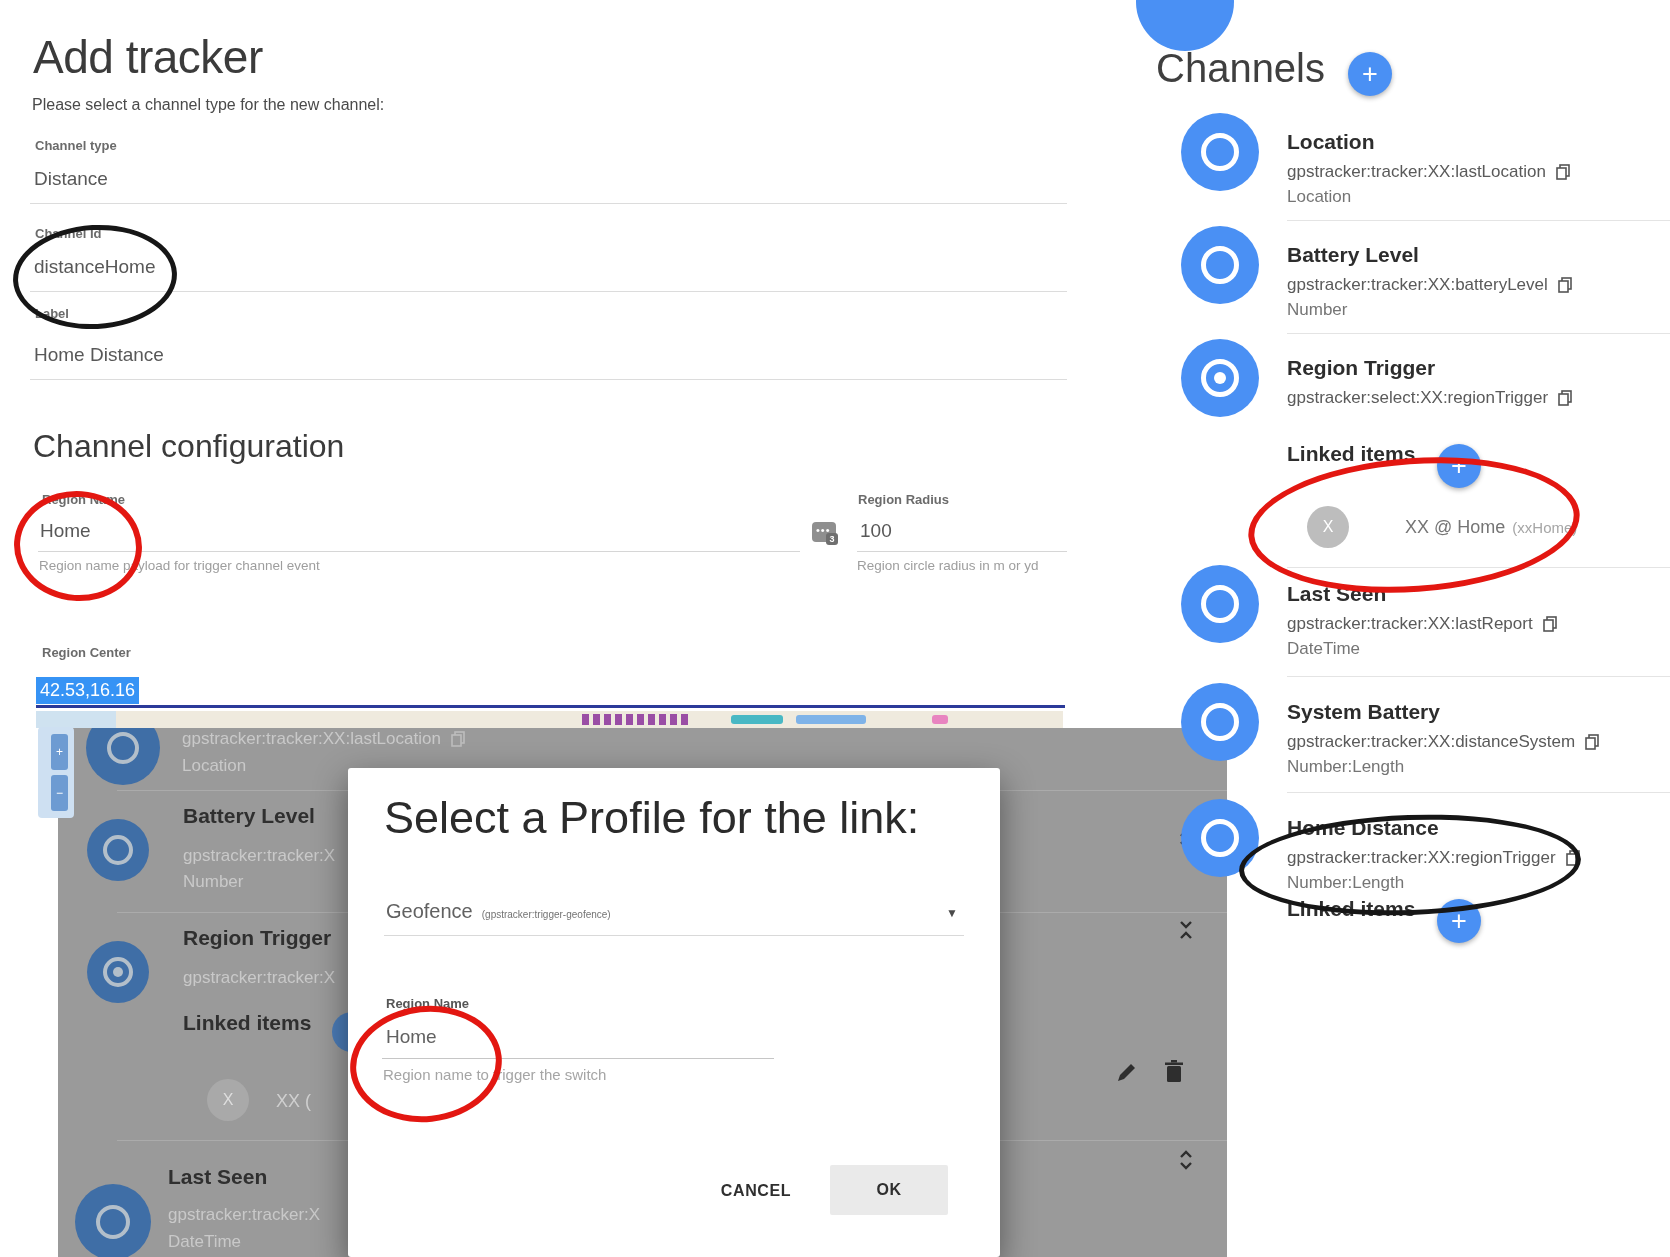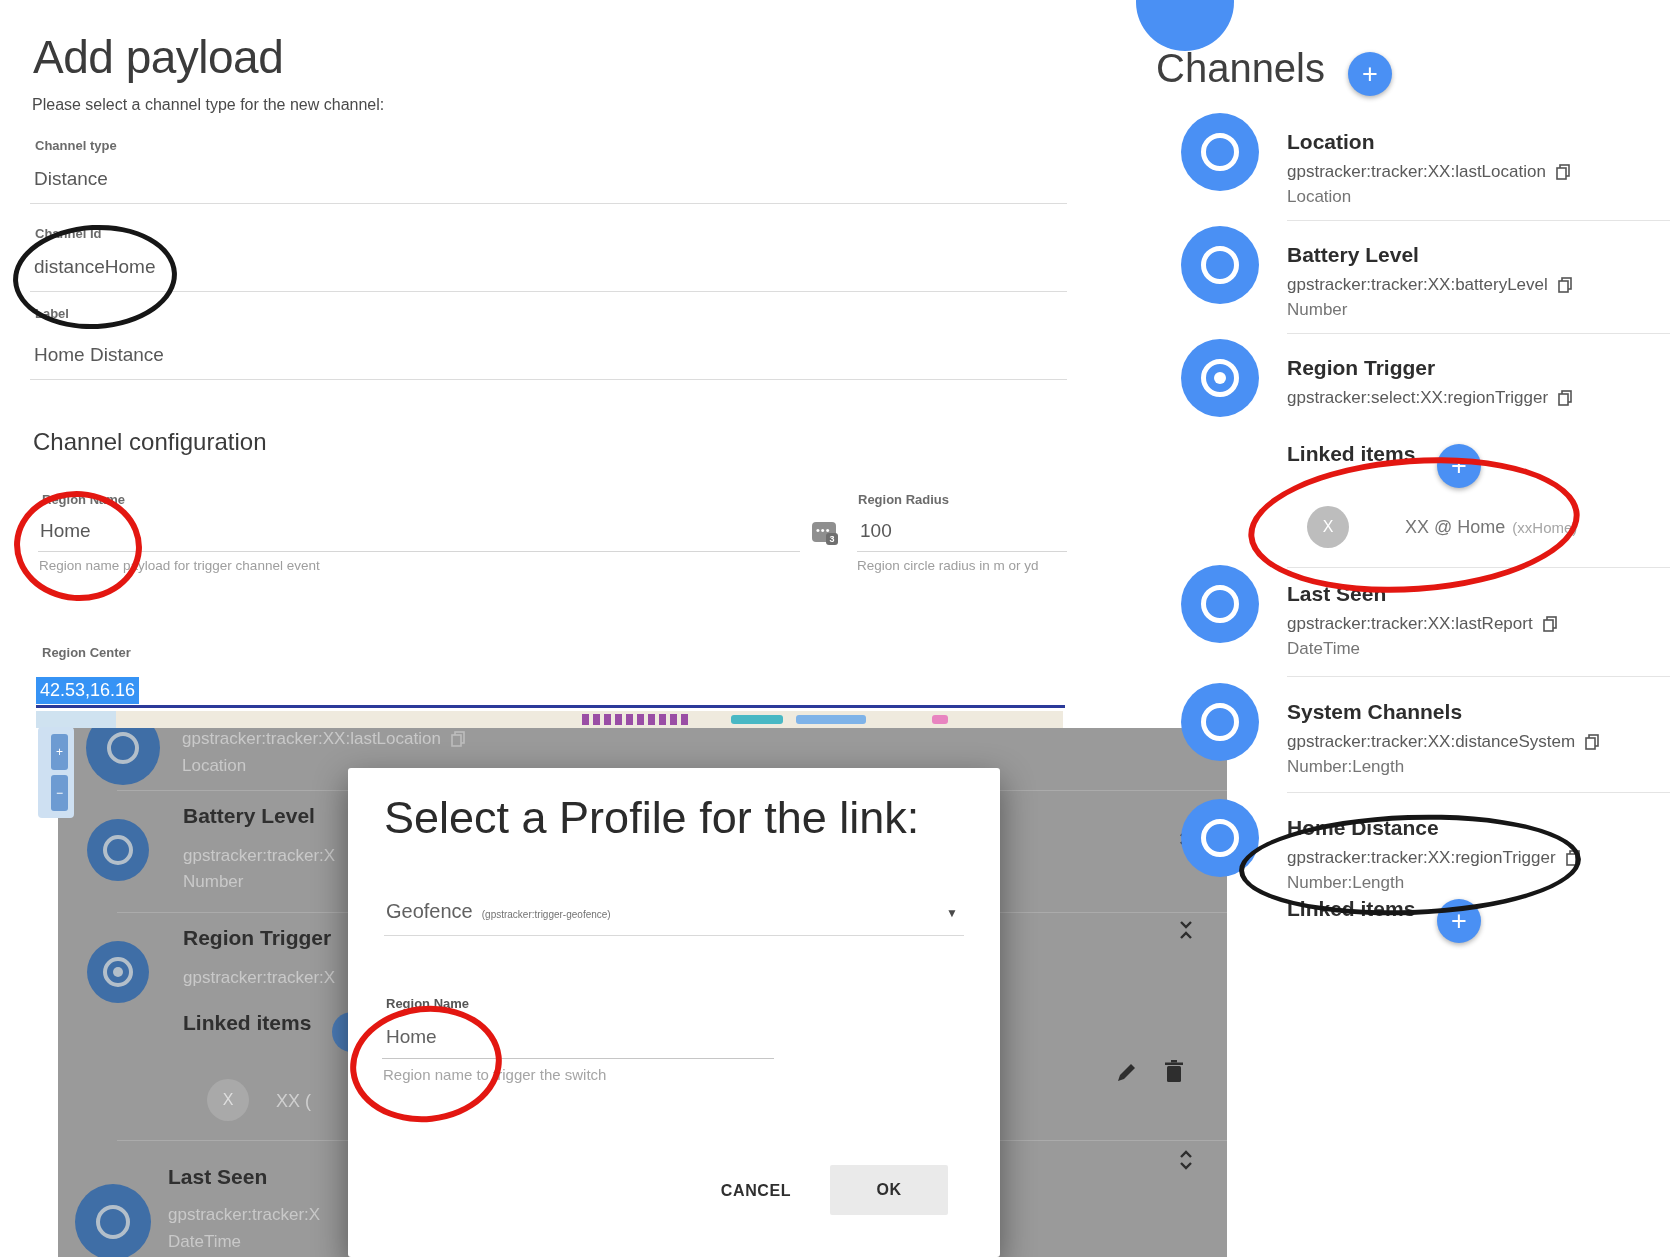--- a/index.html
+++ b/index.html
@@ -4,21 +4,21 @@
 <style>
   html,body{margin:0;padding:0;background:#fff;}
   #stage{position:relative;width:1670px;height:1257px;overflow:hidden;
          font-family:"Liberation Sans", sans-serif;background:#fff;color:#444;}
   .abs{position:absolute;}
   .hr{position:absolute;height:1px;background:#dcdcdc;}
   .flabel{position:absolute;font-size:13px;font-weight:bold;color:#6b6b6b;}
   .fvalue{position:absolute;font-size:19px;color:#585858;}
   .fhint{position:absolute;font-size:13.5px;color:#9e9e9e;}
   .h1{position:absolute;font-size:46px;font-weight:300;color:#3b3b3b;letter-spacing:-0.5px;}
-  .h2{position:absolute;font-size:24px;font-weight:300;color:#3b3b3b;}
+  .h2{position:absolute;font-size:32px;font-weight:300;color:#3b3b3b;}
   .ring-icon{position:absolute;border-radius:50%;background:#4a90f4;display:flex;align-items:center;justify-content:center;}
   .ring-icon .ring{border:5px solid #fff;border-radius:50%;display:flex;align-items:center;justify-content:center;}
   .ring-icon .dot{width:12px;height:12px;border-radius:50%;background:#fff;}
   .it-title{position:absolute;font-size:21px;font-weight:bold;color:#2d2d2d;}
   .it-uid{position:absolute;font-size:17px;color:#5a5a5a;display:flex;align-items:center;gap:10px;}
   .it-type{position:absolute;font-size:17px;color:#757575;}
   .sb-hr{position:absolute;height:1px;background:#e4e4e4;left:1287px;width:383px;}
   .fab{position:absolute;border-radius:50%;background:#4a90f4;color:#fff;display:flex;align-items:center;justify-content:center;box-shadow:0 2px 5px rgba(0,0,0,0.3);}
   .copy-ic svg{display:block;}
   
@@ -38,21 +38,21 @@
   .btn-flat{position:absolute;font-size:16px;font-weight:bold;color:#2f2f2f;letter-spacing:0.6px;
             display:flex;align-items:center;justify-content:center;background:transparent;border:none;cursor:pointer;}
   .btn-raised{position:absolute;font-size:16px;font-weight:bold;color:#2f2f2f;letter-spacing:0.6px;
             display:flex;align-items:center;justify-content:center;background:#eaeaea;border:none;border-radius:2px;cursor:pointer;}
 </style>
 </head>
 <body>
 
 <div id="stage">
 
-  <div class="h1" style="left:33px;top:30px;">Add payload</div>
+  <div class="h1" style="left:33px;top:30px;">Add tracker</div>
   <div class="abs" style="left:32px;top:96px;font-size:16px;color:#4a4a4a;">Please select a channel type for the new channel:</div>
 
   <div class="flabel" style="left:35px;top:138px;">Channel type</div>
   <div class="fvalue" style="left:34px;top:168px;">Distance</div>
   <div class="hr" style="left:30px;top:203px;width:1037px;"></div>
 
   <div class="flabel" style="left:35px;top:226px;">Channel Id</div>
   <div class="fvalue" style="left:34px;top:256px;">distanceHome</div>
   <div class="hr" style="left:30px;top:291px;width:1037px;"></div>
 
@@ -271,21 +271,21 @@
             <rect x="1" y="4" width="9" height="11" fill="#fff" stroke="#555" stroke-width="1.6"></rect>
           </svg>
         </span>
     </div>
     <div class="it-type" style="left:1287px;top:639px;">DateTime</div>
     <div class="sb-hr" style="top:676px;"></div>
 
     <div class="ring-icon" style="left:1181px;top:683px;width:78px;height:78px;">
         <div class="ring" style="width:28px;height:28px;"></div>
       </div>
-    <div class="it-title" style="left:1287px;top:700px;">System Channels</div>
+    <div class="it-title" style="left:1287px;top:700px;">System Battery</div>
     <div class="it-uid" style="left:1287px;top:732px;">
       <span>gpstracker:tracker:XX:distanceSystem</span>
       <span class="copy-ic">
           <svg width="14" height="16" viewBox="0 0 14 16">
             <rect x="4" y="1" width="9" height="11" fill="none" stroke="#555" stroke-width="1.6"></rect>
             <rect x="1" y="4" width="9" height="11" fill="#fff" stroke="#555" stroke-width="1.6"></rect>
           </svg>
         </span>
     </div>
     <div class="it-type" style="left:1287px;top:757px;">Number:Length</div>

